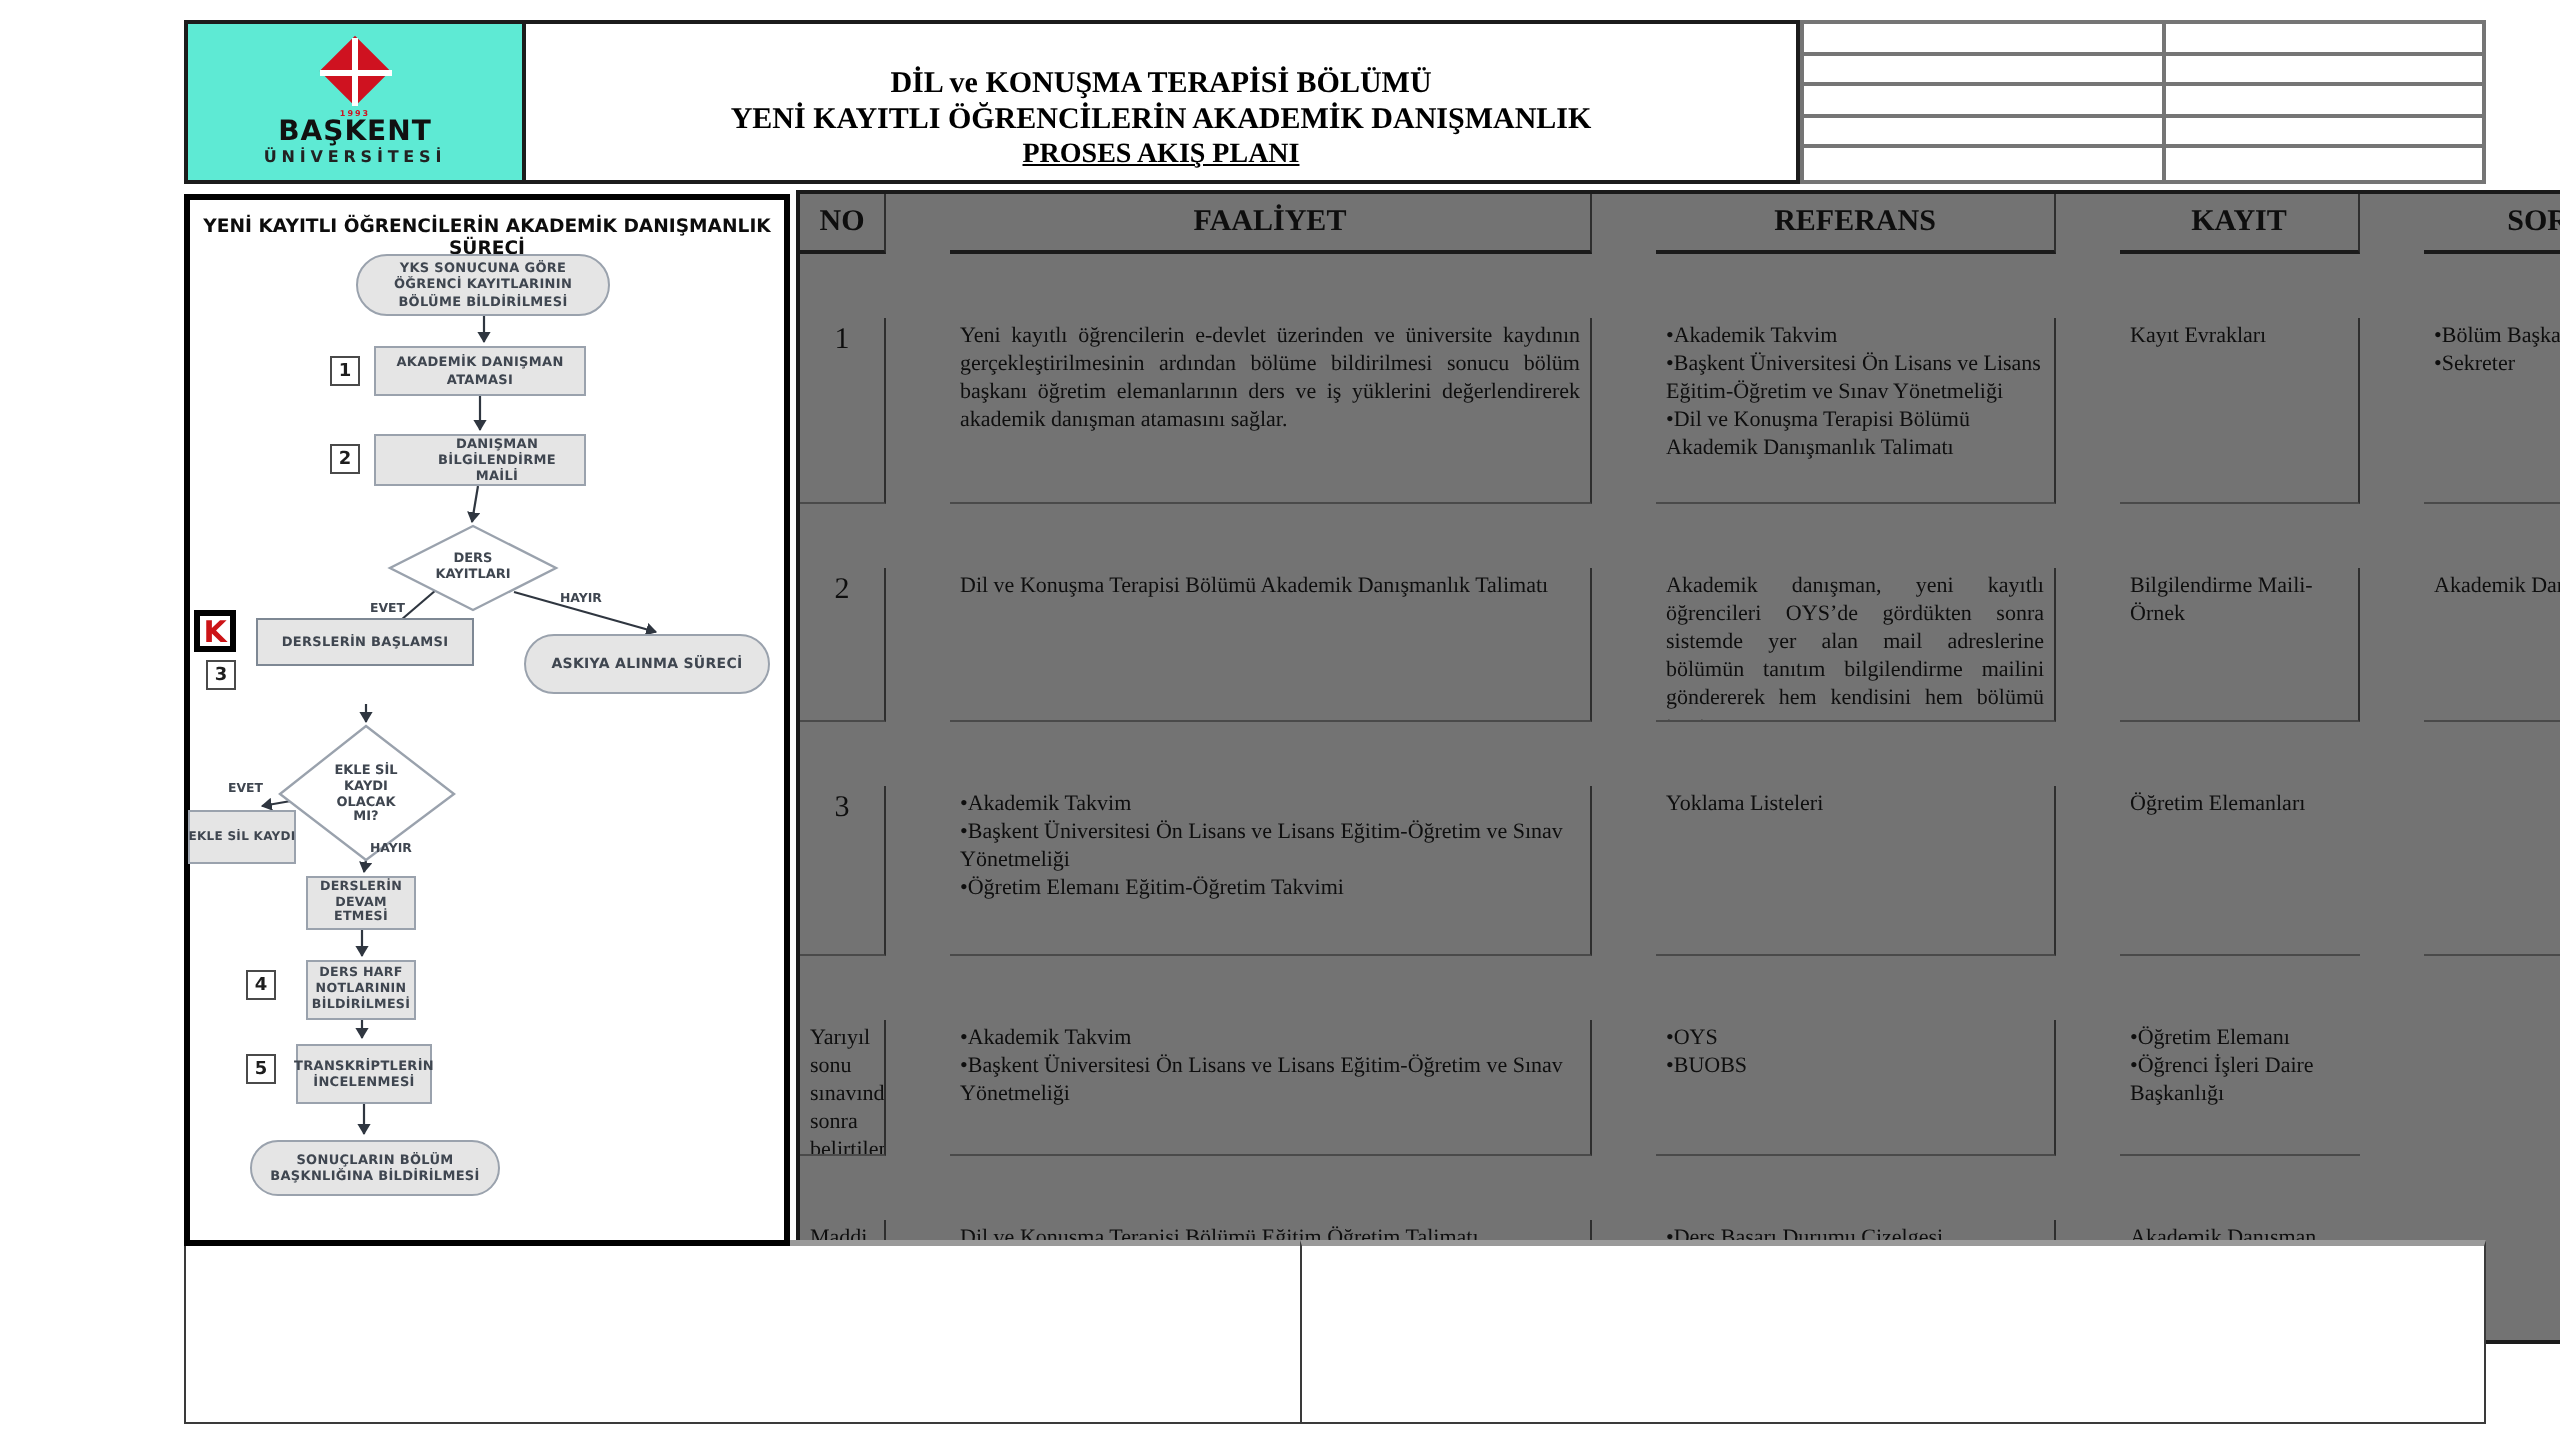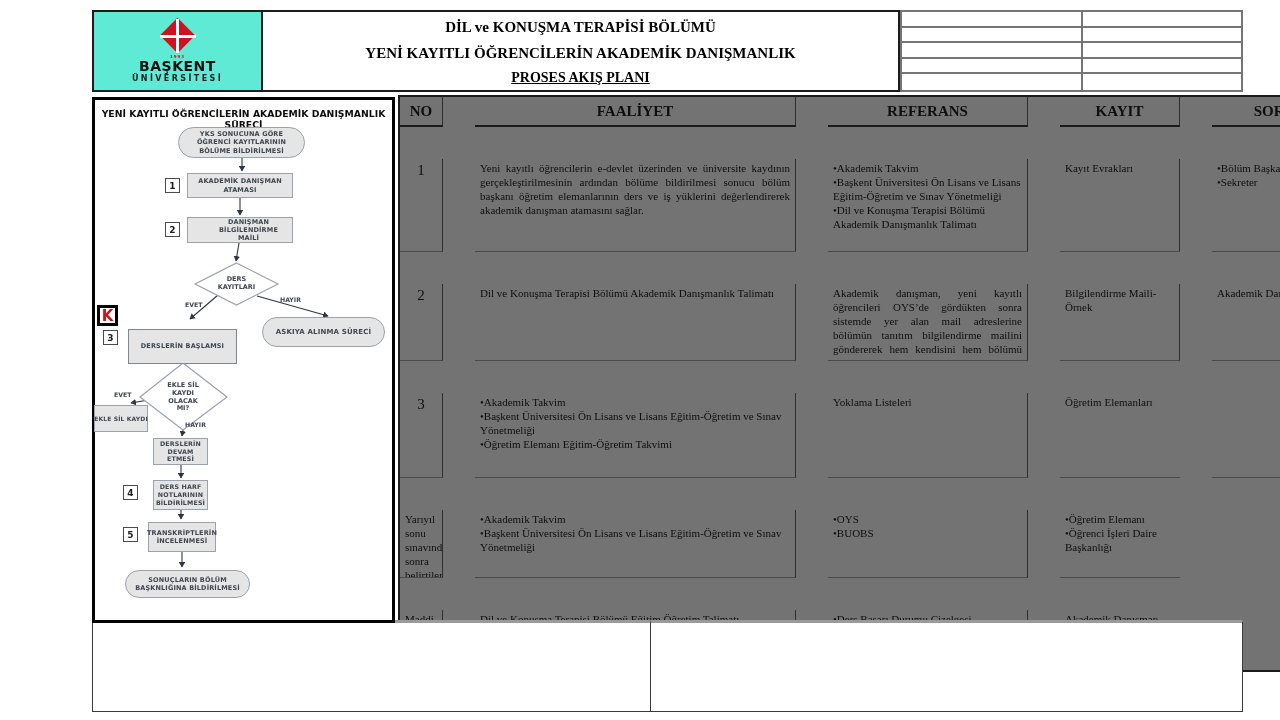--- a/index.html
+++ b/index.html
@@ -14,21 +14,21 @@
   .lm-d { position:absolute; left:7px; top:4px; width:25px; height:25px;
           background:#cf1220; transform:rotate(45deg); }
   .lm-v { position:absolute; left:18.5px; top:0; width:3px; height:34px; background:#fff; }
   .lm-h { position:absolute; left:2px; top:15.5px; width:36px; height:3px; background:#fff; }
   .logo-year { font:bold 4px "DejaVu Sans", sans-serif; color:#cf1220; letter-spacing:1px; margin-top:1px; }
   .logo-name { font:bold 14px "DejaVu Sans", sans-serif; color:#111; letter-spacing:.5px; line-height:1.05; }
   .logo-sub  { font:bold 8px "DejaVu Sans", sans-serif; color:#222; letter-spacing:2.4px; }
 
   .title-cell { position:absolute; left:263px; top:10px; width:637px; height:82px;
                 border:2px solid #1c1c1c; border-left:none; display:flex; flex-direction:column;
-                justify-content:space-between; align-items:center; padding:7px 0 4px; background:#fff; }
+                justify-content:space-between; align-items:center; padding:22px 0 4px; background:#fff; }
   .t1,.t2 { font:bold 15px "Liberation Serif", serif; color:#000; }
   .t3 { font:bold 14px "Liberation Serif", serif; color:#000; text-decoration:underline; }
 
   .mini-grid { position:absolute; left:900px; top:10px; width:343px; height:82px;
                border:2px solid #757575; display:grid; grid-template-columns:181px 1fr;
                grid-template-rows:repeat(5,1fr); background:#fff; }
   .mini-grid > div { border-bottom:2px solid #757575; }
   .mini-grid > div:nth-child(odd) { border-right:2px solid #757575; }
   .mini-grid > div:nth-child(n+9) { border-bottom:none; }
 
@@ -150,21 +150,21 @@
 
     <div class="dtext" style="left:117px; top:177px; width:55px; height:20px;">DERS
 KAYITLARI</div>
     <div class="fc-label" style="left:93px; top:204px;">EVET</div>
     <div class="fc-label" style="left:188px; top:199px;">HAYIR</div>
 
     <div class="fc-node pill" style="left:170px; top:220px; width:123px; height:30px; font-size:7px;">ASKIYA ALINMA SÜRECİ</div>
 
     <div class="k-box">K</div>
     <div class="badge" style="left:11px; top:233px;">3</div>
-    <div class="fc-node" style="left:36px; top:232px; width:109px; height:35px; border:1.8px solid #7e8894;">DERSLERİN BAŞLAMSI</div>
+    <div class="fc-node" style="left:36px; top:212px; width:109px; height:24px; border:1.8px solid #7e8894;">DERSLERİN BAŞLAMSI</div>
 
     <div class="dtext" style="left:63px; top:284px; width:56px; height:33px;">EKLE SİL
 KAYDI
 OLACAK
 MI?</div>
     <div class="fc-label" style="left:22px; top:294px;">EVET</div>
     <div class="fc-label" style="left:93px; top:324px;">HAYIR</div>
 
     <div class="fc-node" style="left:2px; top:308px; width:54px; height:27px; font-size:6px; white-space:nowrap;">EKLE SİL KAYDI</div>
 

